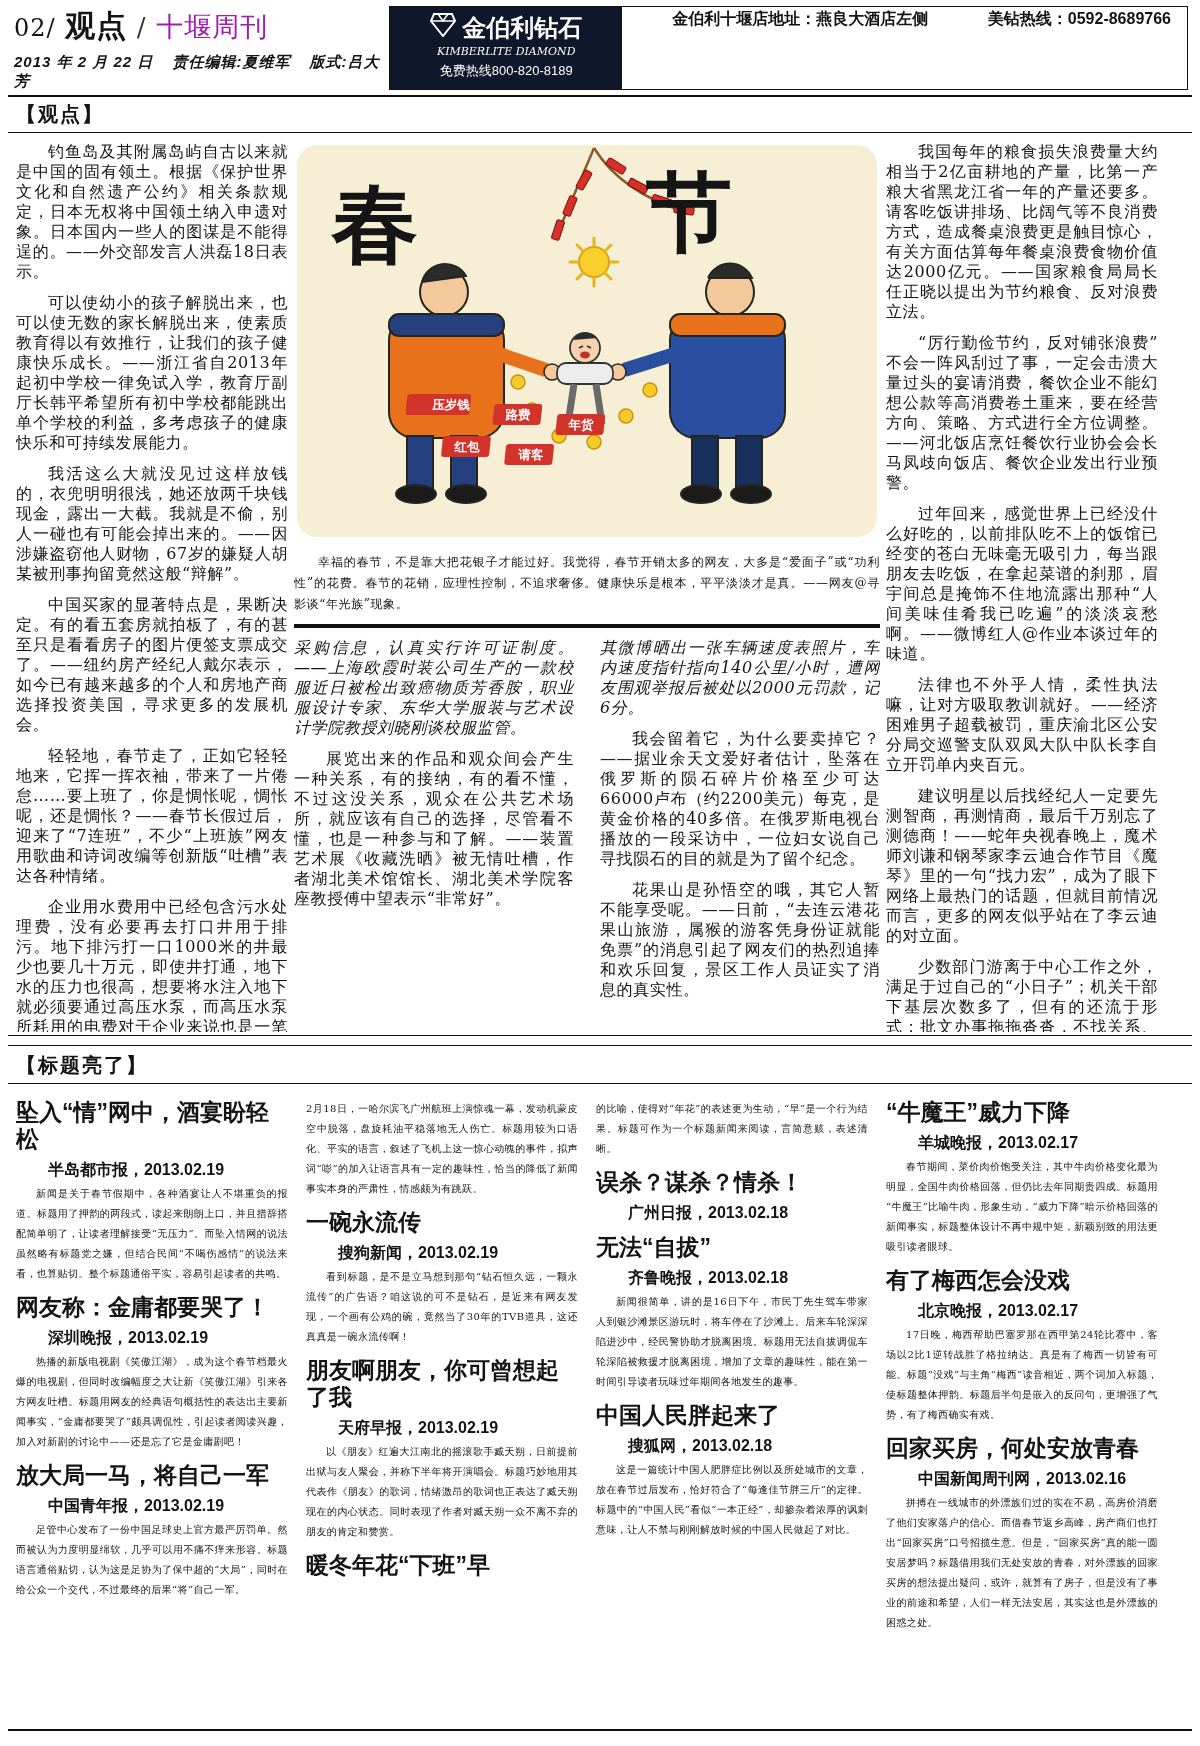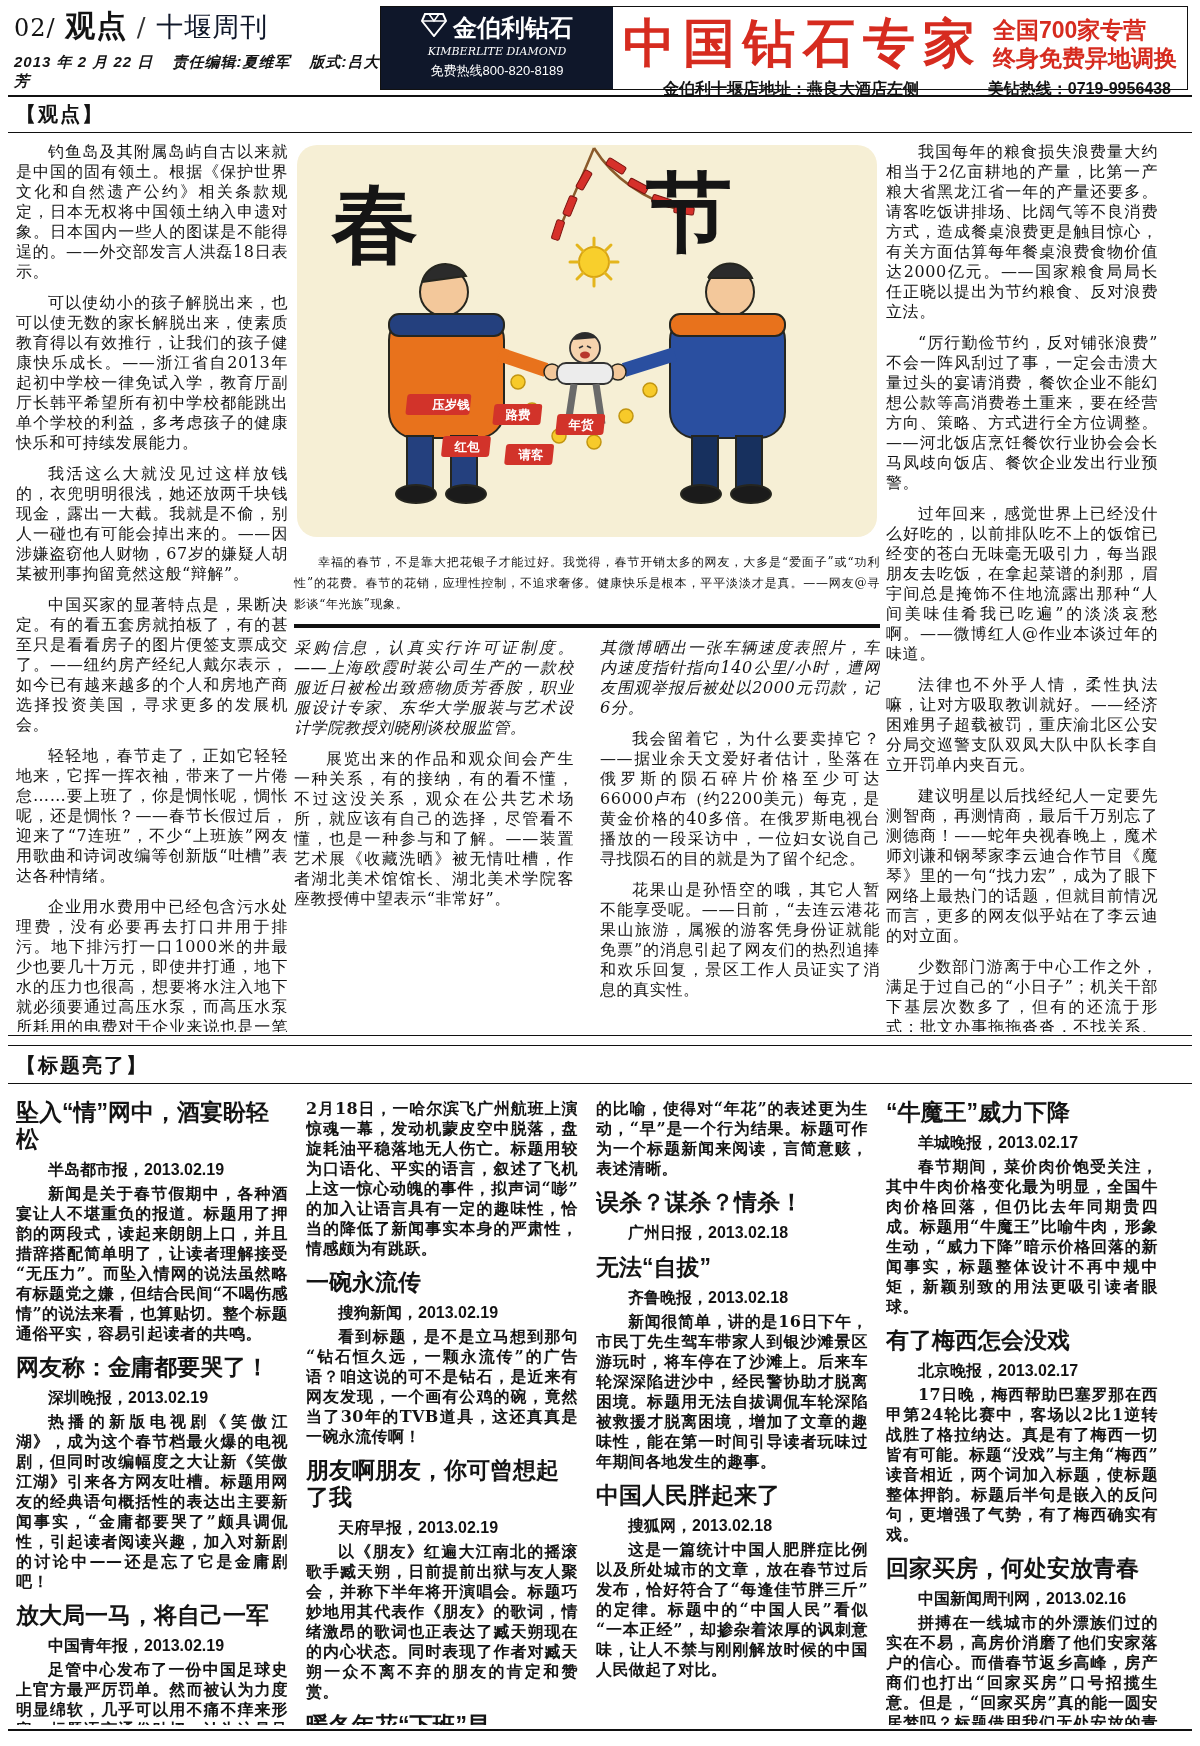--- a/index.html
+++ b/index.html
@@ -4,21 +4,21 @@
 <style>
   html,body{margin:0;padding:0;background:#ffffff;}
   body{width:1200px;height:1746px;position:relative;font-family:"DejaVu Serif",serif;color:#141414;overflow:hidden;}
   .page{width:1200px;height:1746px;box-sizing:border-box;padding:0 8px;}
   
   .header{display:flex;justify-content:space-between;align-items:flex-start;height:94px;padding:6px 4px 0 6px;box-sizing:border-box;}
   .mast-line1{font-size:27px;letter-spacing:1px;white-space:nowrap;}
   .mast-line1 .ed{font-size:24px;}
   .mast-line1 .sec{font-family:"Liberation Sans",sans-serif;font-weight:bold;font-size:30px;}
   .mast-line1 .sep{font-size:26px;color:#333;}
-  .mast-line1 .paper{font-size:27px;color:#0f172a;text-align:right;}
+  .mast-line1 .paper{font-size:27px;color:#a21caf;text-align:right;}
   .mast-line2{margin-top:6px;font-family:"Liberation Sans",sans-serif;font-style:italic;font-weight:bold;font-size:15px;letter-spacing:1px;}
   .mast-line2 span{margin-right:14px;}
   .ad{display:flex;width:842px;height:84px;border:1px solid #111;box-sizing:border-box;}
   .ad-logo{width:232px;background:#0f172a;color:#fff;text-align:center;padding-top:5px;box-sizing:border-box;}
   .ad-logo .logo-row{display:flex;align-items:center;justify-content:center;gap:6px;font-family:"Liberation Sans",sans-serif;font-weight:bold;font-size:24px;}
   .ad-logo .logo-en{font-family:"DejaVu Serif",serif;font-style:italic;font-size:11px;margin-top:1px;}
   .ad-logo .logo-hot{font-size:13px;margin-top:4px;font-family:"Liberation Sans",sans-serif;}
   .ad-main{flex:1;display:flex;flex-direction:column;padding:2px 10px 3px 10px;box-sizing:border-box;}
   .ad-top{display:flex;align-items:center;flex:1;}
   .ad-headline{font-family:"Liberation Sans",sans-serif;font-weight:bold;font-size:52px;color:#d62b1f;letter-spacing:8px;white-space:nowrap;}
@@ -38,21 +38,21 @@
   .cartoon-box{width:586px;height:398px;}
   .caption{font-size:12px;line-height:21px;letter-spacing:0.6px;text-align:justify;text-indent:2em;margin:12px 0 0 0;}
   .thick-rule{border-top:4px solid #111;margin:9px 0 10px 0;}
   .mid-cols{display:flex;gap:26px;}
   .mid-cols .col{width:280px;}
   
   .hl-body{display:flex;gap:18px;padding:4px 6px 0 8px;height:640px;box-sizing:border-box;overflow:hidden;}
   .hl-col{width:272px;flex:none;overflow:hidden;}
   .hl{font-family:"Liberation Sans",sans-serif;font-weight:bold;font-size:23px;margin:10px 0 7px 0;letter-spacing:0;line-height:27px;}
   .src{font-family:"Liberation Sans",sans-serif;font-weight:bold;font-size:16px;margin:0 0 3px 0;text-indent:2em;}
-  .hp{font-size:16px;line-height:20px;letter-spacing:0.4px;text-align:justify;text-indent:2em;margin:0 0 2px 0;font-weight:bold;}
+  .hp{font-size:10px;line-height:20px;letter-spacing:0.4px;text-align:justify;text-indent:2em;margin:0 0 2px 0;}
   .hp.cont{text-indent:0;margin-top:10px;}
   .page-bottom-rule{border-top:2px solid #111;margin-top:4px;}
 </style>
 </head>
 <body>
 
 <div class="page">
 
   <div class="header">
     <div class="masthead">
@@ -78,30 +78,23 @@
               <polyline points="1,8 25,8" stroke="#ffffff" stroke-width="1.5" fill="none"></polyline>
               <polyline points="8,1 13,8 18,1" stroke="#ffffff" stroke-width="1.5" fill="none"></polyline>
             </svg>
           </span>
           <span>金伯利钻石</span>
         </div>
         <div class="logo-en">KIMBERLITE DIAMOND</div>
         <div class="logo-hot">免费热线800-820-8189</div>
       </div>
       <div class="ad-main">
-        <div class="ad-top">
-          <div class="ad-headline">中国钻石专家</div>
-          <div class="ad-subs">
-            <div>全国700家专营</div>
-            <div>终身免费异地调换</div>
-          </div>
-        </div>
         <div class="ad-foot">
           <span>金伯利十堰店地址：燕良大酒店左侧</span>
-          <span>美钻热线：0719-9956438</span>
+          <span>美钻热线：0592-8689766</span>
         </div>
       </div>
     </div>
   </div>
 
   <div class="rule"></div>
   <div class="sec-label">【观点】</div>
   <div class="thin-rule"></div>
 
   <div class="vp-body">

